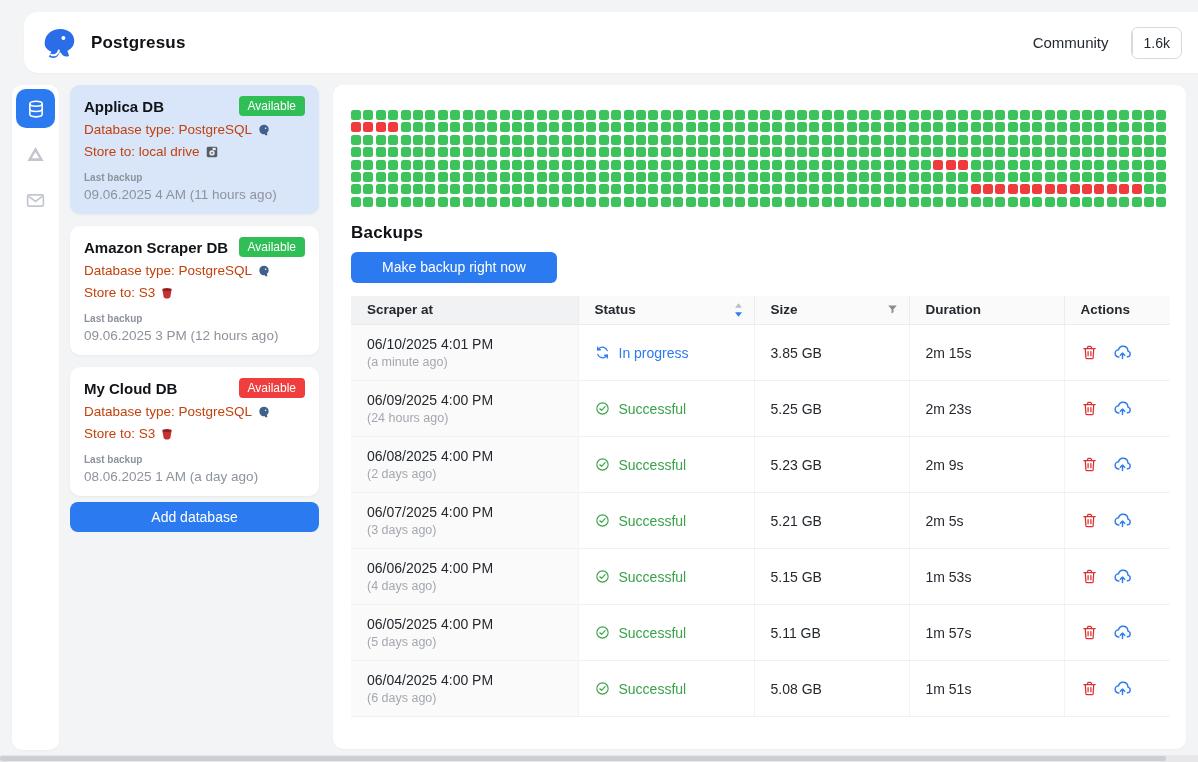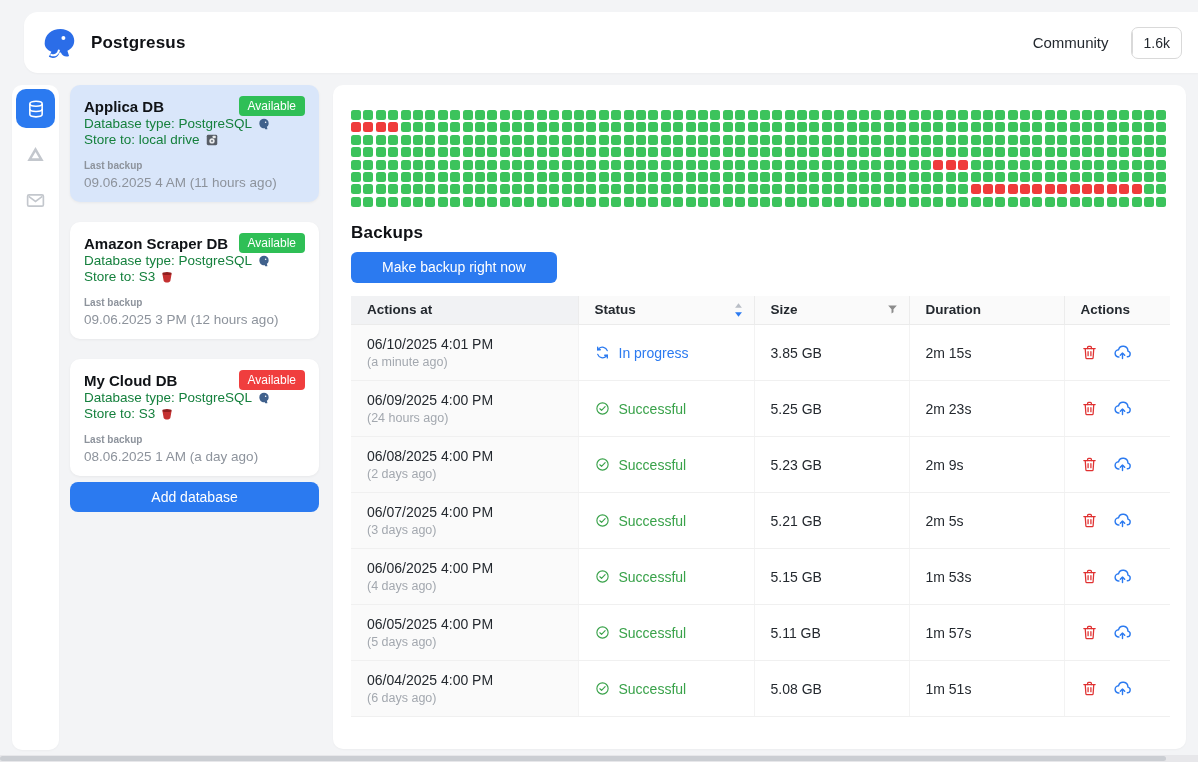--- a/index.html
+++ b/index.html
@@ -47,21 +47,21 @@
   
   .db-list { position:absolute; left:70px; top:85px; width:249px; display:flex; flex-direction:column; gap:8px; }
   .db-card {
     background:#fff; border-radius:10px; padding:11px 14px 12px;
     box-shadow:0 1px 3px rgba(0,0,0,.05); cursor:pointer;
   }
   .db-card.selected { background:#d9e6fa; }
   .db-head { display:flex; align-items:flex-start; justify-content:space-between; }
   .db-title { font-size:15px; font-weight:bold; color:#101317; padding-top:2px; }
   .db-badge { font-size:12px; color:#fff; border-radius:4px; padding:3px 9px; line-height:14px; }
-  .db-line { font-size:13.5px; color:#15803d; display:flex; align-items:center; gap:5px; line-height:16px; }
+  .db-line { margin-top:6px; font-size:13.5px; color:#c2410c; display:flex; align-items:center; gap:5px; line-height:16px; }
   .db-line:first-of-type { margin-top:9px; }
   .db-line svg { width:14px; height:14px; flex:0 0 auto; }
   .db-lb-label { margin-top:12px; font-size:10px; font-weight:bold; color:#8d939c; }
   .db-lb-value { margin-top:4px; font-size:13.5px; color:#8d939c; }
   .add-db {
     margin-top:-2px; width:249px; height:30px; border:none; border-radius:8px;
     background:#2b7af0; color:#fff; font-size:14px; font-family:inherit; cursor:pointer;
   }
 
   
@@ -153,21 +153,21 @@
     <span>
         <svg viewBox="0 0 24 24" fill="none" stroke="currentColor" stroke-width="1.9">
           <rect x="3" y="5.5" width="18" height="13" rx="1.6"></rect>
           <path d="m4.2 7.2 7.8 5.8 7.8-5.8"></path>
         </svg>
       </span>
   </div>
 </div>
 
 <div class="db-list">
-  <div id="db-cards" style="display: flex; flex-direction: column; gap: 20px;">
+  <div id="db-cards" style="display: flex; flex-direction: column; gap: 12px;">
       <div class="db-card selected">
         <div class="db-head">
           <div class="db-title">Applica DB</div>
           <span class="db-badge" style="background: rgb(47, 191, 86);">Available</span>
         </div>
         <div class="db-line">Database type: PostgreSQL<span style="display: inline-flex;">
             <svg viewBox="0 0 24 24">
               <path fill="#40618c" d="M4 10.5C4 5.8 7.6 3 12 3s8 2.8 8 7.5c0 2.9-1.2 5-3.1 6.3l.9 3.2c.15.6-.3 1.2-.9 1.2h-2c-.5 0-.9-.3-1-.8l-.3-1.3c-.5.1-1 .1-1.6.1-4.4 0-8-3.5-8-8.7z"></path>
               <circle cx="14.8" cy="9" r="1.3" fill="#fff"></circle>
             </svg>
@@ -765,21 +765,21 @@
   <table class="backups">
     <colgroup>
         <col style="width:227px">
         <col style="width:176px">
         <col style="width:155px">
         <col style="width:155px">
         <col style="width:106px">
       </colgroup>
     <thead>
       <tr>
-        <th>Actions at</th>
+        <th>Scraper at</th>
         <th>
           <span class="th-inner">
             <span>Status</span>
             <span class="sort-icon">
               <svg viewBox="0 0 12 20">
                   <path d="M6 2.5 9.8 7.5H2.2z" fill="#b9bec6"></path>
                   <path d="M6 17.5 2.2 12.5h7.6z" fill="#2b7af0"></path>
                 </svg>
             </span>
           </span>

